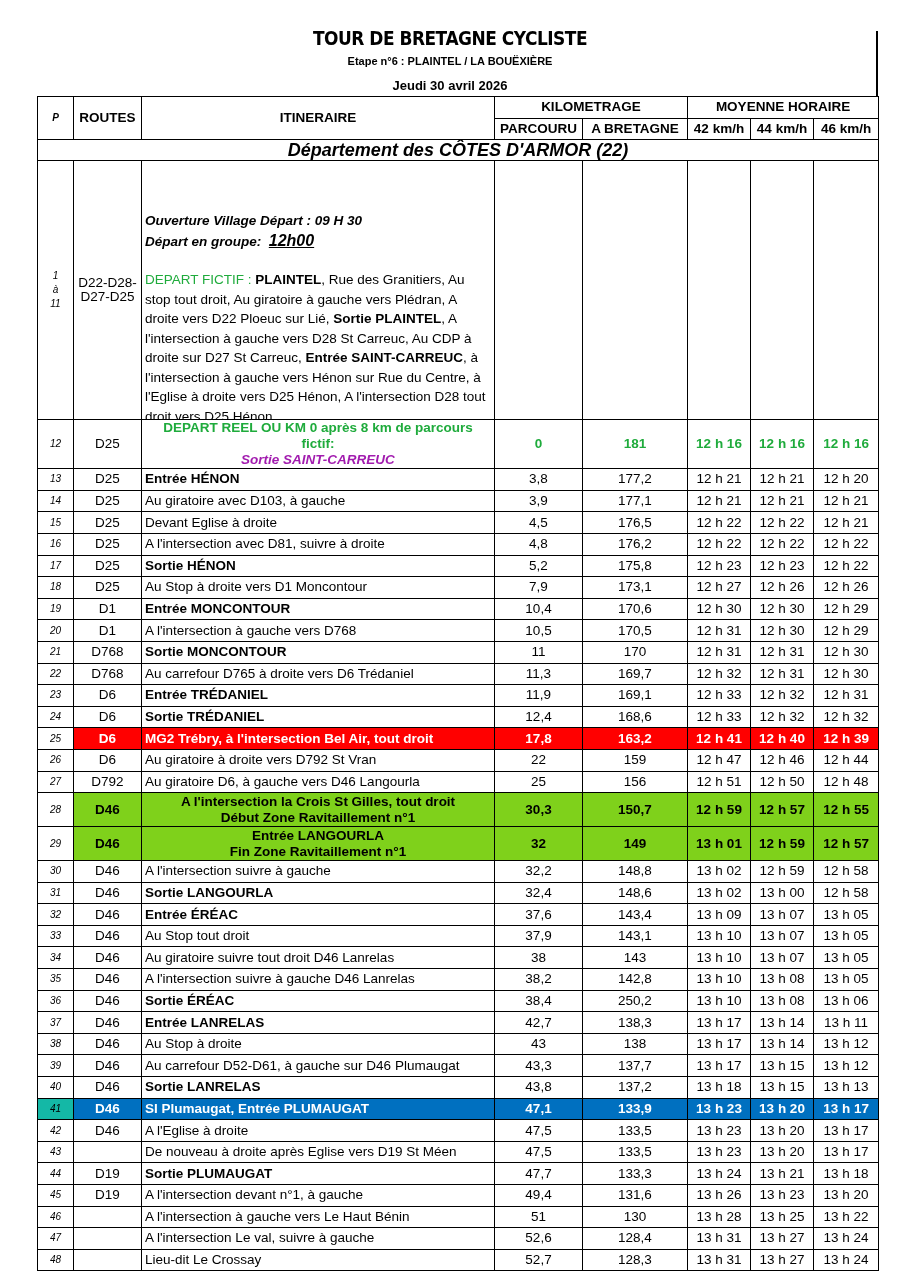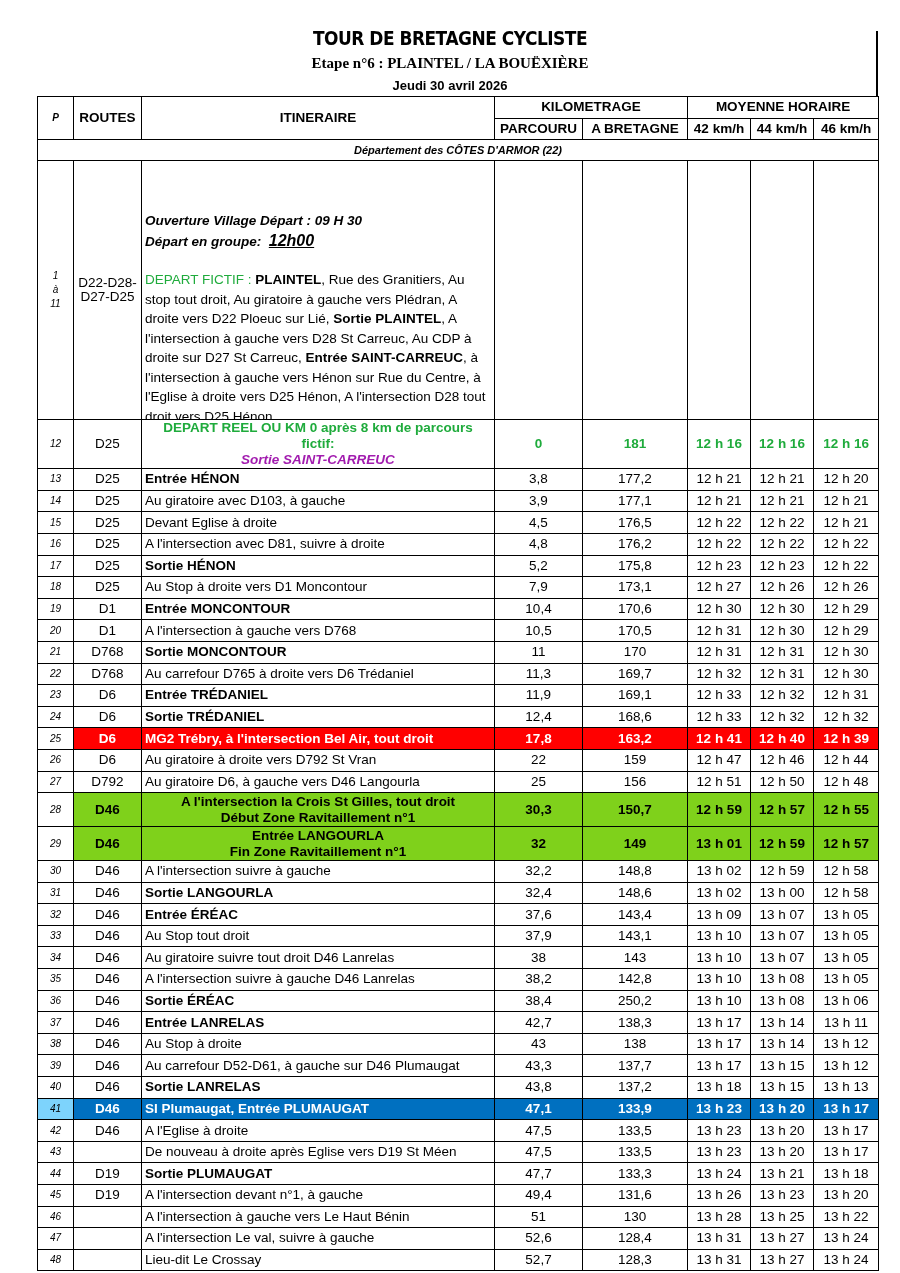--- a/index.html
+++ b/index.html
@@ -1,40 +1,40 @@
 <!DOCTYPE html>
 <html><head>
 <meta charset="utf-8">
 <style>
   html, body { margin:0; padding:0; background:#ffffff; }
   body { width:900px; height:1273px; position:relative; font-family:"Liberation Sans", sans-serif; color:#000; overflow:hidden; }
   .titles { position:absolute; left:0; width:900px; text-align:center; }
   .t1 { top:28px; font-family:"DejaVu Sans", sans-serif; font-weight:bold; font-size:17px; letter-spacing:-0.5px; transform:scaleY(1.1); }
-  .t2 { top:55px; font-weight:bold; font-size:15px;font-family:Liberation Serif, serif; }
+  .t2 { top:55px; font-weight:bold; font-size:11px; }
   .t3 { top:78px; font-weight:bold; font-size:13px; }
   .rborder { position:absolute; left:876px; top:31px; width:2px; height:66px; background:#000; }
   table { position:absolute; left:37px; top:96px; border-collapse:collapse; table-layout:fixed; width:841px; }
   td, th { border:1.5px solid #000; padding:0 3px; font-size:13.5px; height:20.6px; line-height:14px; overflow:hidden; white-space:nowrap; }
   th { font-weight:bold; text-align:center; }
   .p { font-style:italic; font-size:10px; text-align:center; }
   .rt { text-align:center; }
   .km, .tm { text-align:center; }
   .it { text-align:left; }
   .b { font-weight:bold; }
-  .dept { text-align:center; font-style:italic; font-weight:bold; font-size:11px; height:20px; }
+  .dept { text-align:center; font-style:italic; font-weight:bold; font-size:18px; height:20px; }
   .big td { height:212px; vertical-align:middle; }
   .big .it { white-space:normal; vertical-align:top; line-height:19.5px; padding-top:2px; font-size:13.5px; }
   .big .it .clip { height:208px; overflow:hidden; display:block;margin-top:48px; }
   .green-txt { color:#1fab3c; }
   .row-red td { background:#ff0000; color:#fff; font-weight:bold; }
   .row-red td.p { background:#fff; color:#000; font-weight:normal; }
   .row-green td { background:#7fd11b; font-weight:bold; }
   .row-green td.p { background:#fff; font-weight:normal; }
   .row-blue td { background:#0070c0; color:#fff; font-weight:bold; }
-  .row-blue td.p { background:#7dd3fc; color:#000; font-weight:normal; }
+  .row-blue td.p { background:#14b8a6; color:#000; font-weight:normal; }
   .row-start td { color:#1fab3c; font-weight:bold; }
   .row-start td.p, .row-start td.rt { color:#000; font-weight:normal; }
   .two td { height:33px; }
   .two .it { white-space:normal; line-height:16px;text-align:center; }
   .u { text-decoration:underline; font-size:16px; font-style:italic; font-weight:bold; }
   .iti { font-style:italic; font-weight:bold; }
   .blk { color:#a21caf;font-style:italic; }
 </style>
 </head>
 <body>

